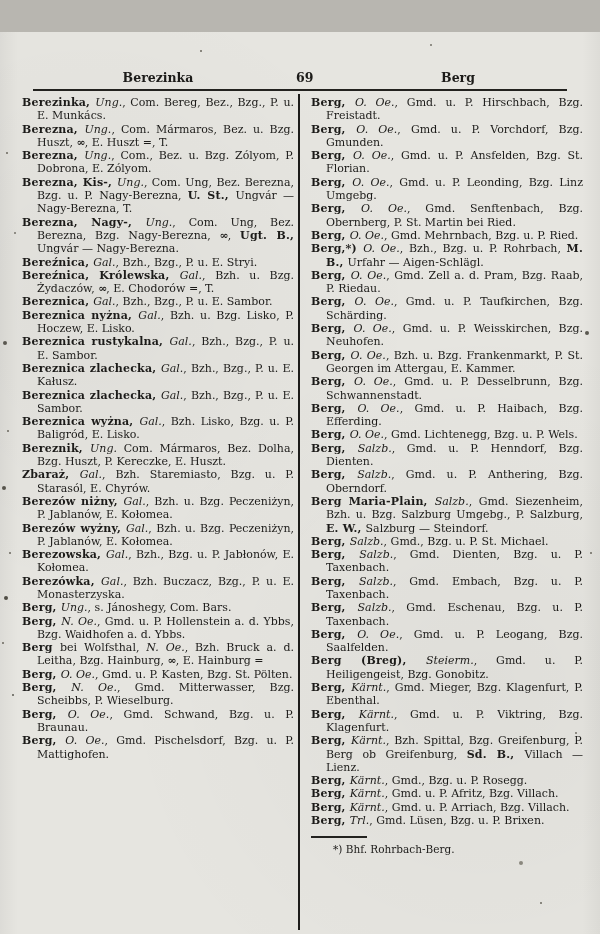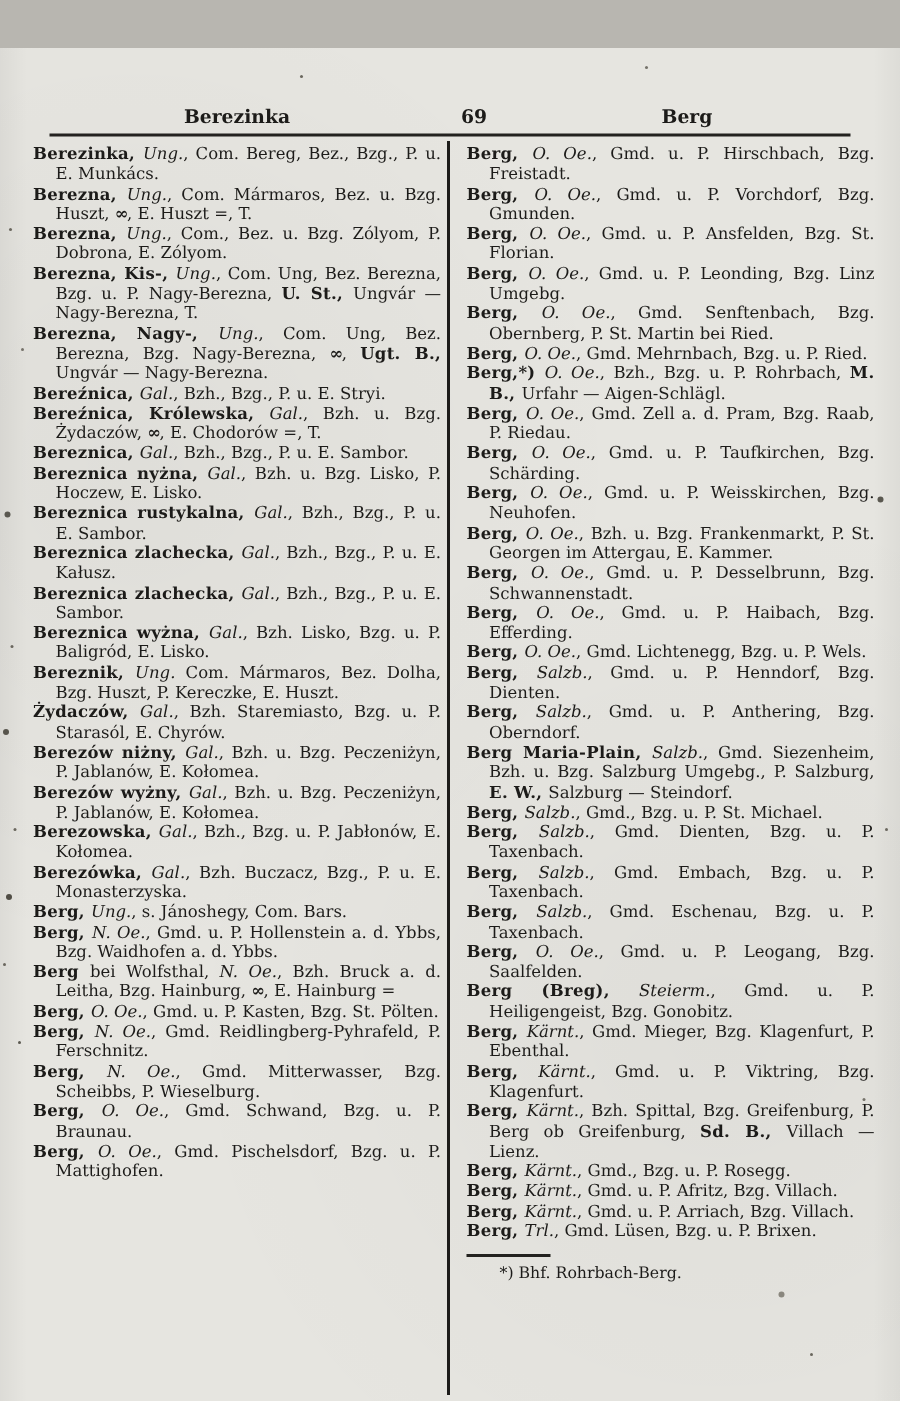--- a/index.html
+++ b/index.html
@@ -15,21 +15,21 @@
     color:#1c1b19;
     overflow:hidden;
     margin-top:32px;
   }
   .header{
     position:absolute;top:38px;left:20px;width:560px;height:16px;
     display:flex;align-items:baseline;
     font-weight:bold;font-size:12.5px;
   }
   .header .hl{width:276px;text-align:center;}
-  .header .hc{width:40px;text-align:center;}
+  .header .hc{width:40px;}
   .header .hr{width:244px;text-align:center;}
   .header-rule{
     position:absolute;top:57px;left:33px;width:534px;height:2px;
     background:#23221f;
   }
   .col{
     position:absolute;top:64px;
     font-size:11px;line-height:13.3px;
     text-align:justify;
   }
@@ -86,30 +86,29 @@
       <p class="entry"><span class="seg-b">Berezna, Nagy-, </span><span class="seg-i">Ung.</span><span class="seg-r">, Com. Ung, Bez. Berezna, Bzg. Nagy-Berezna, </span><span class="seg-ph">∞</span><span class="seg-r">, </span><span class="seg-b">Ugt. B., </span><span class="seg-r">Ungvár — Nagy-Berezna.</span></p>
       <p class="entry"><span class="seg-b">Bereźnica, </span><span class="seg-i">Gal.</span><span class="seg-r">, Bzh., Bzg., P. u. E. Stryi.</span></p>
       <p class="entry"><span class="seg-b">Bereźnica, Królewska, </span><span class="seg-i">Gal.</span><span class="seg-r">, Bzh. u. Bzg. Żydaczów, </span><span class="seg-ph">∞</span><span class="seg-r">, E. Chodorów =, T.</span></p>
       <p class="entry"><span class="seg-b">Bereznica, </span><span class="seg-i">Gal.</span><span class="seg-r">, Bzh., Bzg., P. u. E. Sambor.</span></p>
       <p class="entry"><span class="seg-b">Bereznica nyżna, </span><span class="seg-i">Gal.</span><span class="seg-r">, Bzh. u. Bzg. Lisko, P. Hoczew, E. Lisko.</span></p>
       <p class="entry"><span class="seg-b">Bereznica rustykalna, </span><span class="seg-i">Gal.</span><span class="seg-r">, Bzh., Bzg., P. u. E. Sambor.</span></p>
       <p class="entry"><span class="seg-b">Bereznica zlachecka, </span><span class="seg-i">Gal.</span><span class="seg-r">, Bzh., Bzg., P. u. E. Kałusz.</span></p>
       <p class="entry"><span class="seg-b">Bereznica zlachecka, </span><span class="seg-i">Gal.</span><span class="seg-r">, Bzh., Bzg., P. u. E. Sambor.</span></p>
       <p class="entry"><span class="seg-b">Bereznica wyżna, </span><span class="seg-i">Gal.</span><span class="seg-r">, Bzh. Lisko, Bzg. u. P. Baligród, E. Lisko.</span></p>
       <p class="entry"><span class="seg-b">Bereznik, </span><span class="seg-i">Ung.</span><span class="seg-r"> Com. Mármaros, Bez. Dolha, Bzg. Huszt, P. Kereczke, E. Huszt.</span></p>
-      <p class="entry"><span class="seg-b">Żydaczów, </span><span class="seg-i">Gal.</span><span class="seg-r">, Bzh. Staremiasto, Bzg. u. P. Starasól, E. Chyrów.</span></p>
+      <p class="entry"><span class="seg-b">Zbaraż, </span><span class="seg-i">Gal.</span><span class="seg-r">, Bzh. Staremiasto, Bzg. u. P. Starasól, E. Chyrów.</span></p>
       <p class="entry"><span class="seg-b">Berezów niżny, </span><span class="seg-i">Gal.</span><span class="seg-r">, Bzh. u. Bzg. Peczeniżyn, P. Jablanów, E. Kołomea.</span></p>
       <p class="entry"><span class="seg-b">Berezów wyżny, </span><span class="seg-i">Gal.</span><span class="seg-r">, Bzh. u. Bzg. Peczeniżyn, P. Jablanów, E. Kołomea.</span></p>
       <p class="entry"><span class="seg-b">Berezowska, </span><span class="seg-i">Gal.</span><span class="seg-r">, Bzh., Bzg. u. P. Jabłonów, E. Kołomea.</span></p>
       <p class="entry"><span class="seg-b">Berezówka, </span><span class="seg-i">Gal.</span><span class="seg-r">, Bzh. Buczacz, Bzg., P. u. E. Monasterzyska.</span></p>
       <p class="entry"><span class="seg-b">Berg, </span><span class="seg-i">Ung.</span><span class="seg-r">, s. Jánoshegy, Com. Bars.</span></p>
       <p class="entry"><span class="seg-b">Berg, </span><span class="seg-i">N. Oe.</span><span class="seg-r">, Gmd. u. P. Hollenstein a. d. Ybbs, Bzg. Waidhofen a. d. Ybbs.</span></p>
       <p class="entry"><span class="seg-b">Berg </span><span class="seg-r">bei Wolfsthal, </span><span class="seg-i">N. Oe.</span><span class="seg-r">, Bzh. Bruck a. d. Leitha, Bzg. Hainburg, </span><span class="seg-ph">∞</span><span class="seg-r">, E. Hainburg =</span></p>
       <p class="entry"><span class="seg-b">Berg, </span><span class="seg-i">O. Oe.</span><span class="seg-r">, Gmd. u. P. Kasten, Bzg. St. Pölten.</span></p>
-      <p class="entry"><span class="seg-b">Berg, </span><span class="seg-i">N. Oe.</span><span class="seg-r">, Gmd. Reidlingberg-Pyhrafeld, P. Ferschnitz.</span></p>
       <p class="entry"><span class="seg-b">Berg, </span><span class="seg-i">N. Oe.</span><span class="seg-r">, Gmd. Mitterwasser, Bzg. Scheibbs, P. Wieselburg.</span></p>
       <p class="entry"><span class="seg-b">Berg, </span><span class="seg-i">O. Oe.</span><span class="seg-r">, Gmd. Schwand, Bzg. u. P. Braunau.</span></p>
       <p class="entry"><span class="seg-b">Berg, </span><span class="seg-i">O. Oe.</span><span class="seg-r">, Gmd. Pischelsdorf, Bzg. u. P. Mattighofen.</span></p>
     </div>
   <div class="divider"></div>
   <div class="col col-right" id="col-right">
   <p class="entry"><span class="seg-b">Berg, </span><span class="seg-i">O. Oe.</span><span class="seg-r">, Gmd. u. P. Hirschbach, Bzg. Freistadt.</span></p>
       <p class="entry"><span class="seg-b">Berg, </span><span class="seg-i">O. Oe.</span><span class="seg-r">, Gmd. u. P. Vorchdorf, Bzg. Gmunden.</span></p>
       <p class="entry"><span class="seg-b">Berg, </span><span class="seg-i">O. Oe.</span><span class="seg-r">, Gmd. u. P. Ansfelden, Bzg. St. Florian.</span></p>
       <p class="entry"><span class="seg-b">Berg, </span><span class="seg-i">O. Oe.</span><span class="seg-r">, Gmd. u. P. Leonding, Bzg. Linz Umgebg.</span></p>

